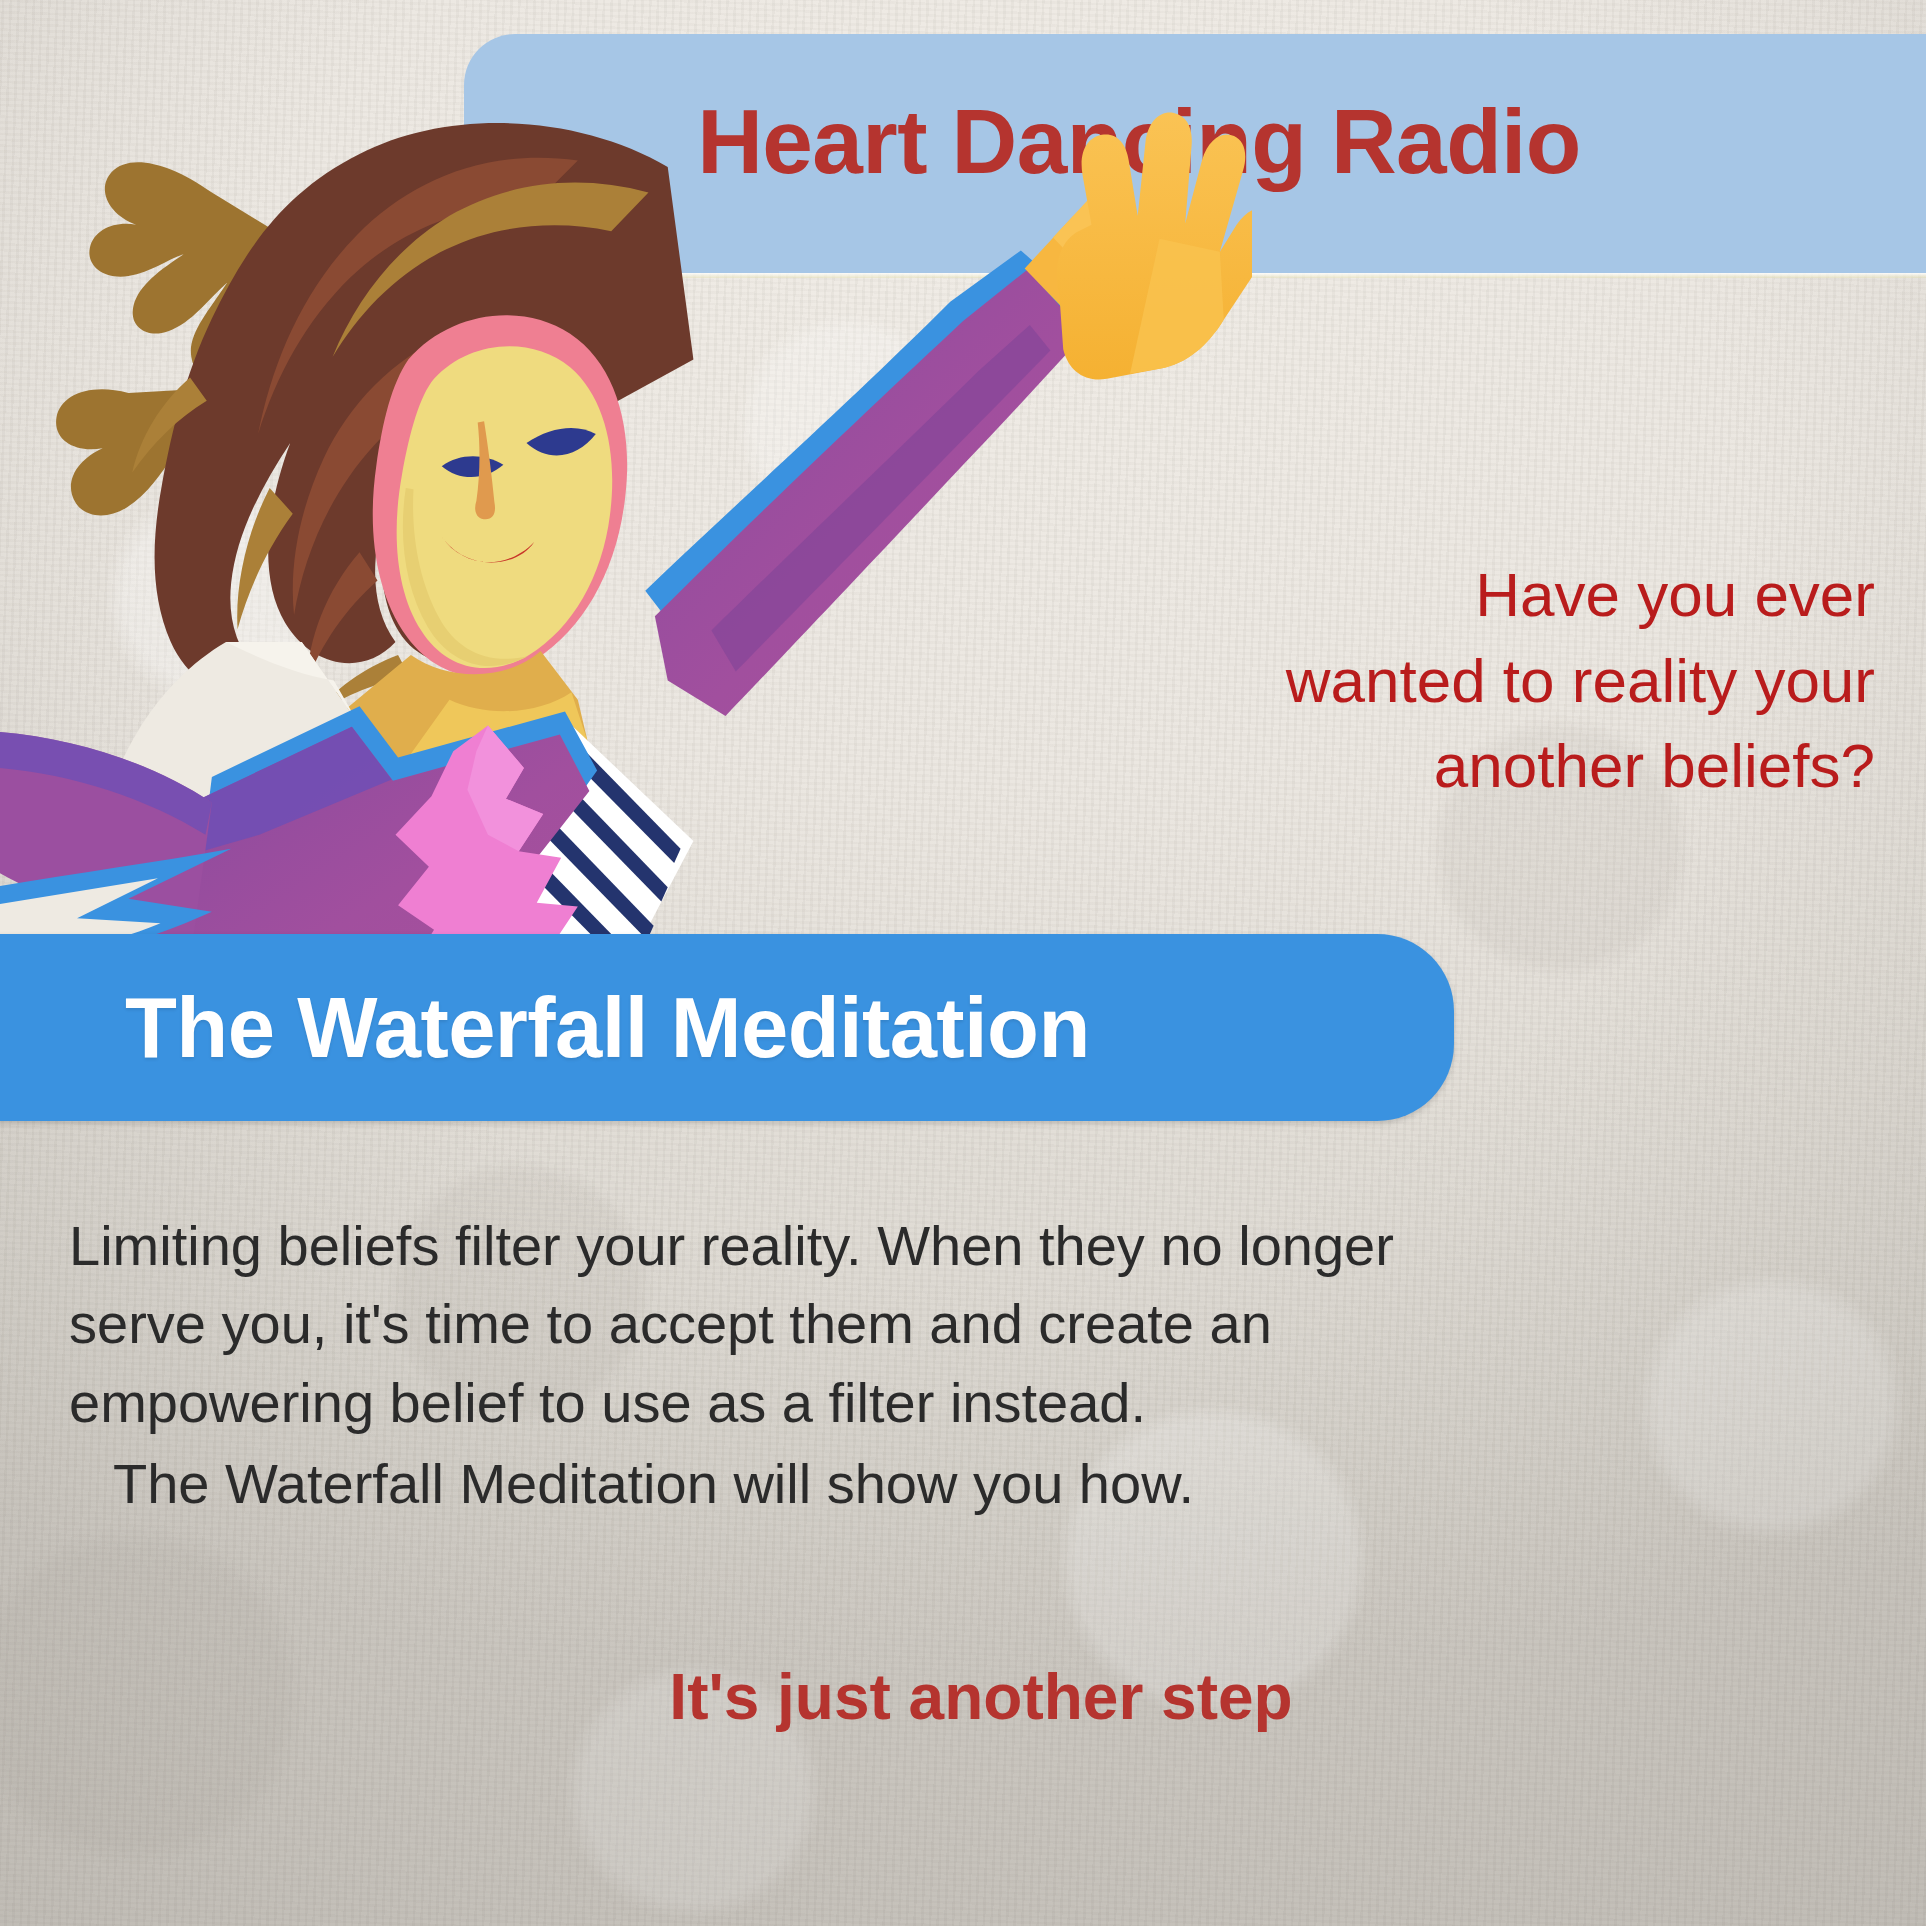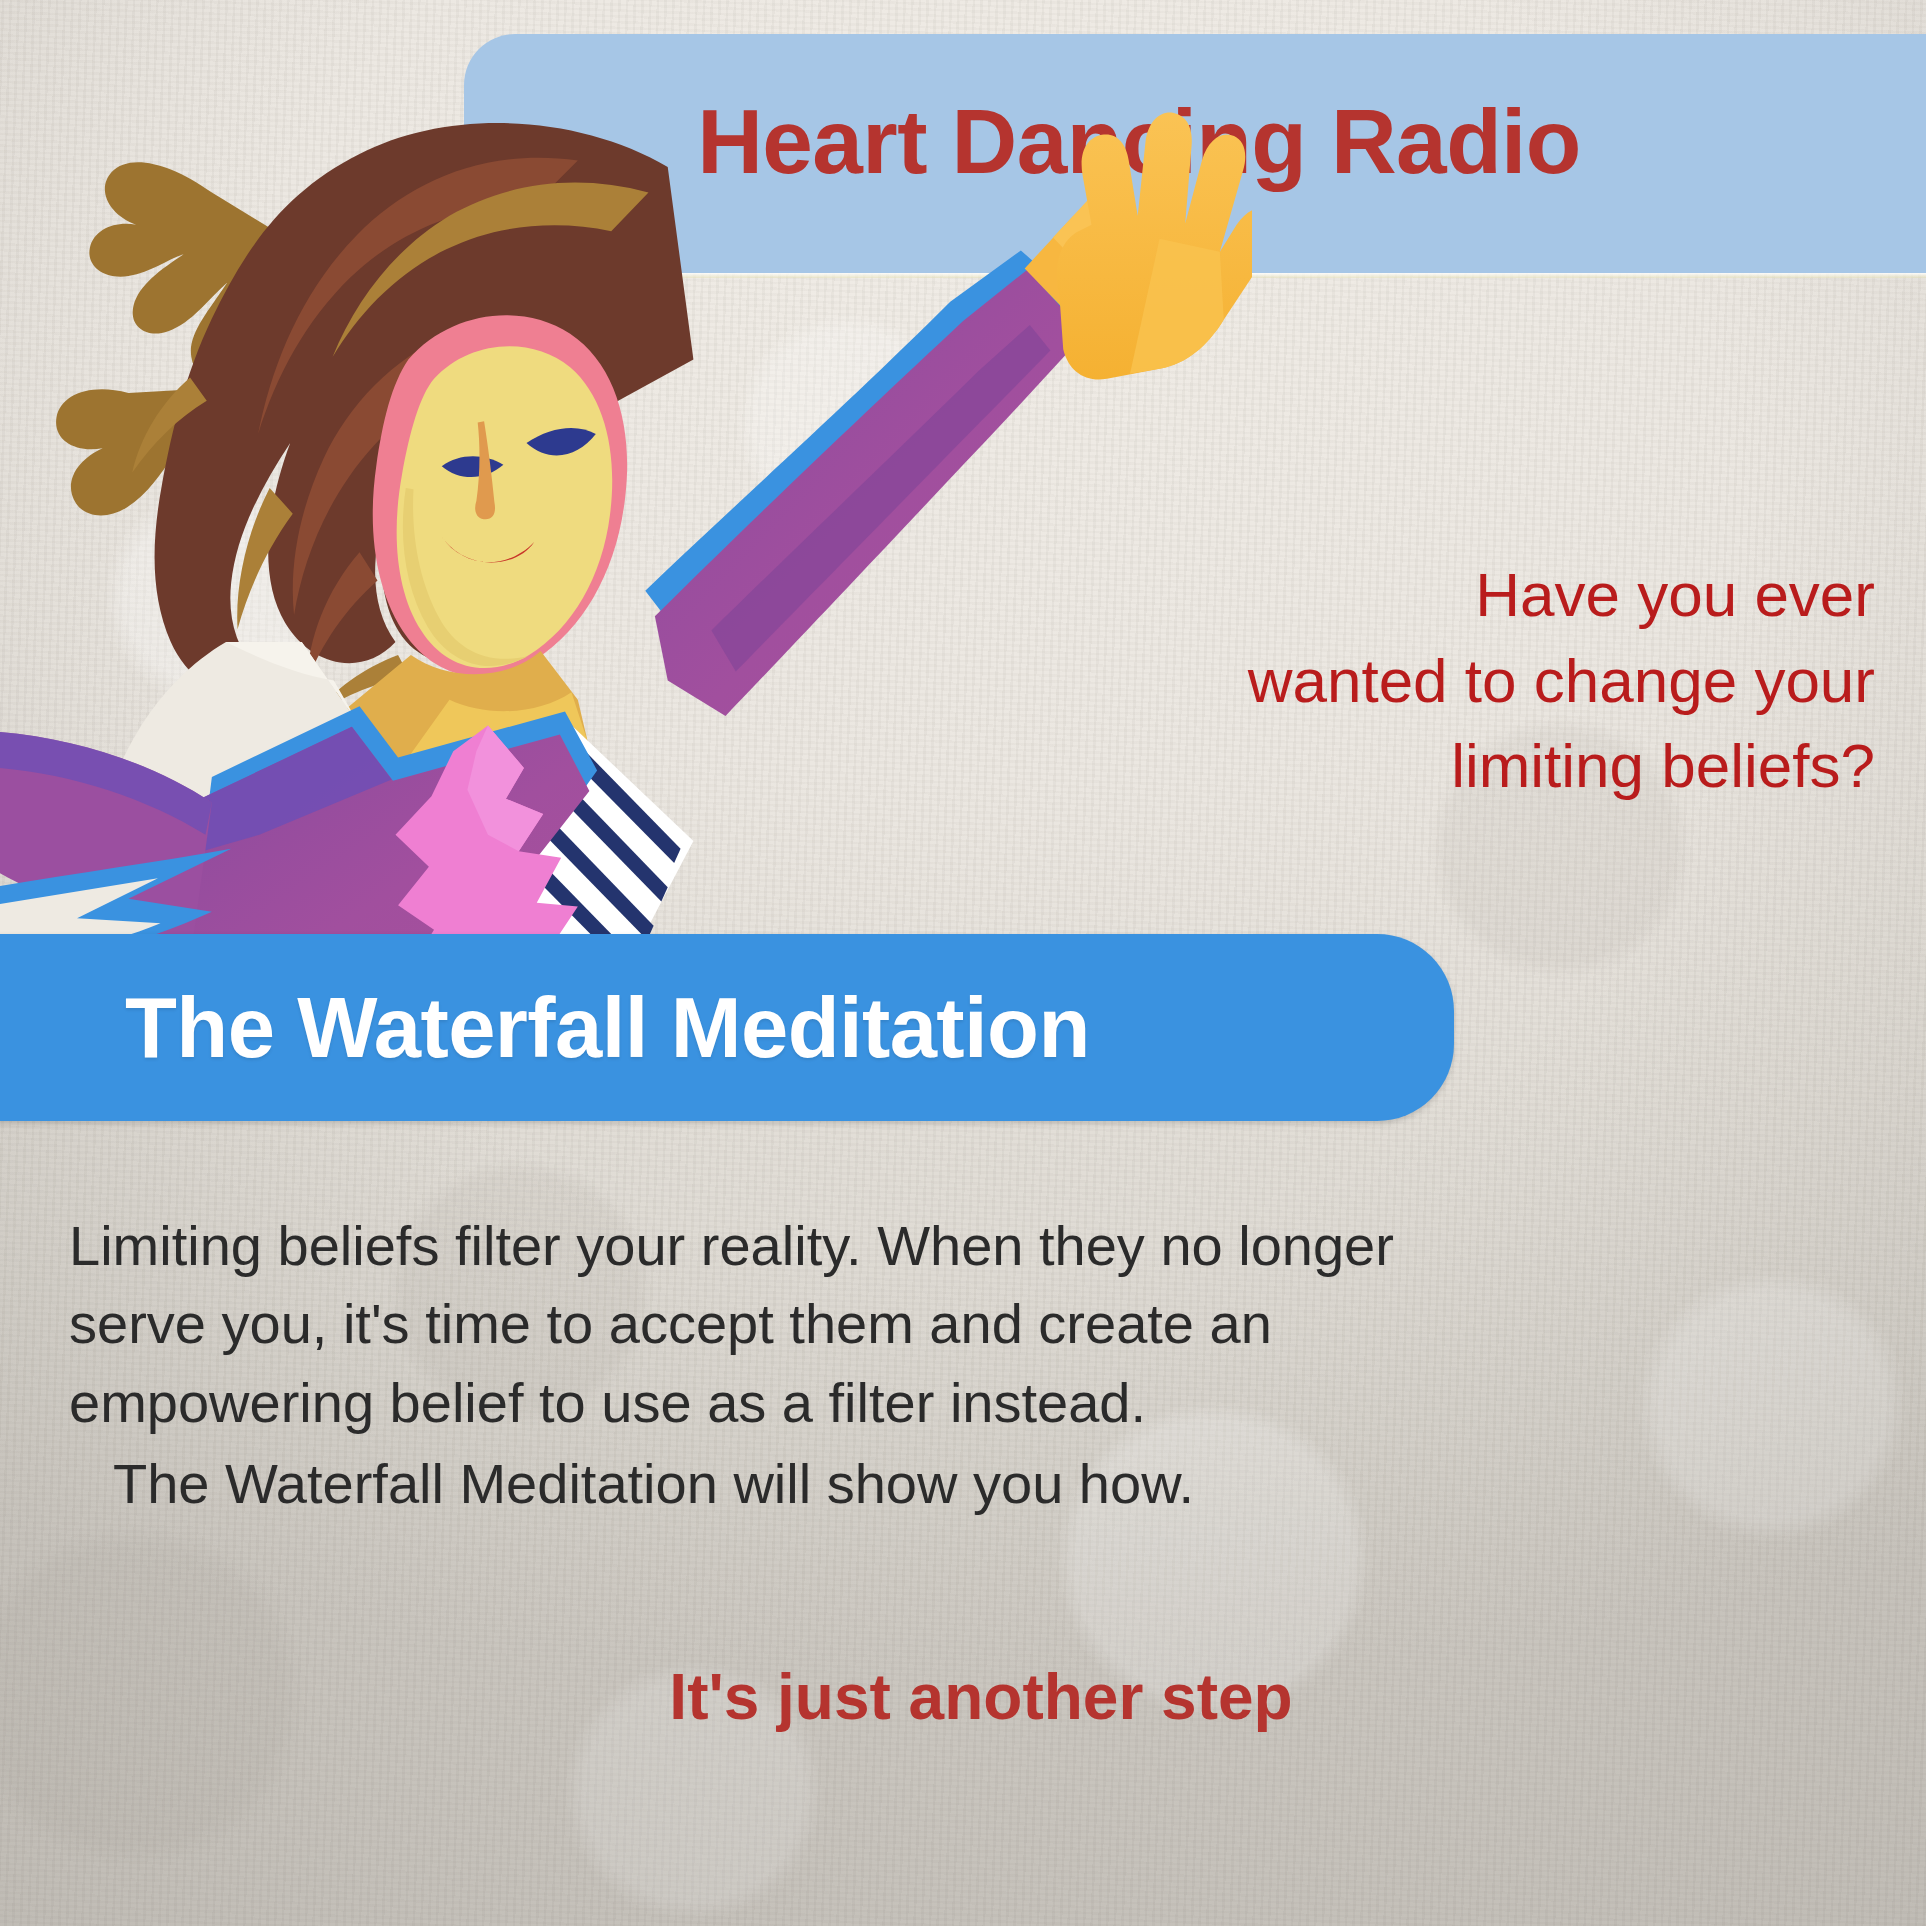--- a/index.html
+++ b/index.html
@@ -376,22 +376,22 @@
                L836 1406 L900 1412 L856 1478 L920 1486 L880 1560
                L700 1600 L640 1506 L676 1448 L620 1410 L668 1350
                L616 1300 L672 1240 L706 1170 Z" fill="#ef7fd2"></path>
       <path d="M760 1130 L816 1196 L788 1244 L846 1268 L808 1326
                L760 1300 L728 1230 L742 1170 Z" fill="#f291dc"></path>
     </g>
   </svg>
 
   <div class="question">
     <div>Have you ever</div>
-    <div>wanted to change your</div>
-    <div>limiting beliefs?</div>
+    <div>wanted to reality your</div>
+    <div>another beliefs?</div>
   </div>
 
   <div class="sub-banner">
     <span class="sub-text">The Waterfall Meditation</span>
   </div>
 
   <div class="body-copy">
     <p>Limiting beliefs filter your reality. When they no longer</p>
     <p>serve you, it's time to accept them and create an</p>
     <p>empowering belief to use as a filter instead.</p>

